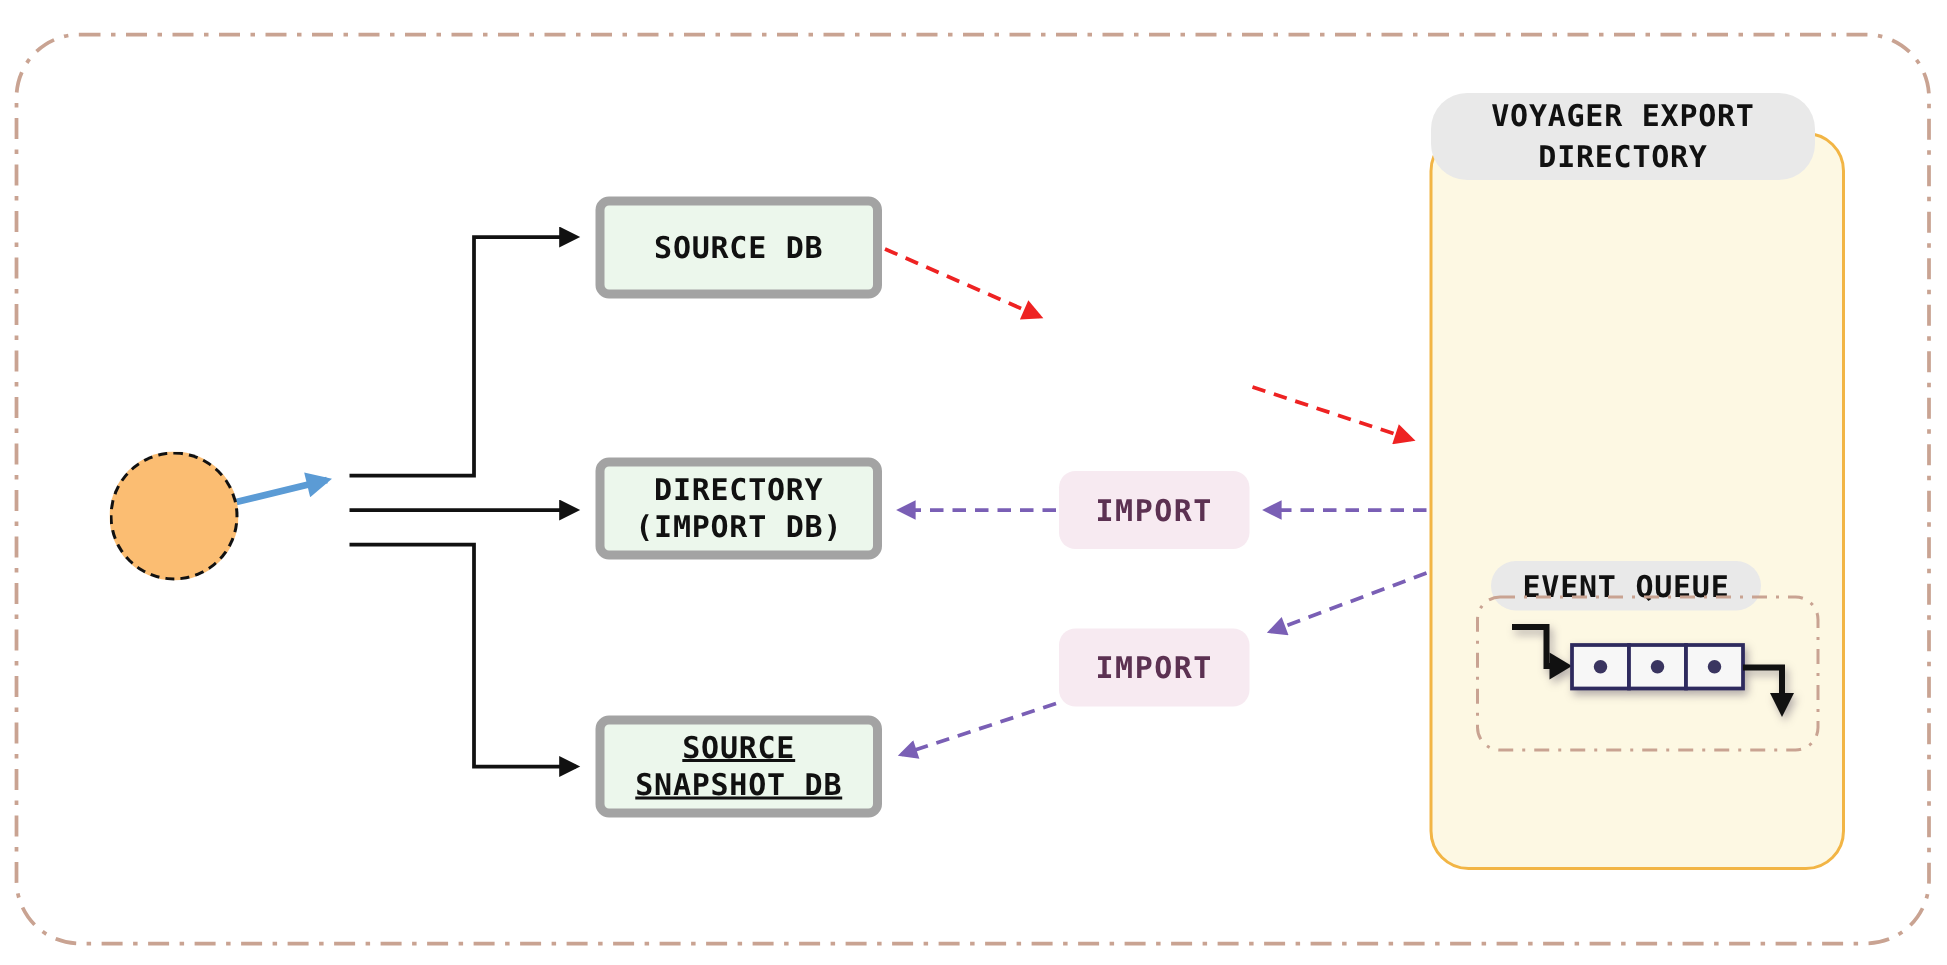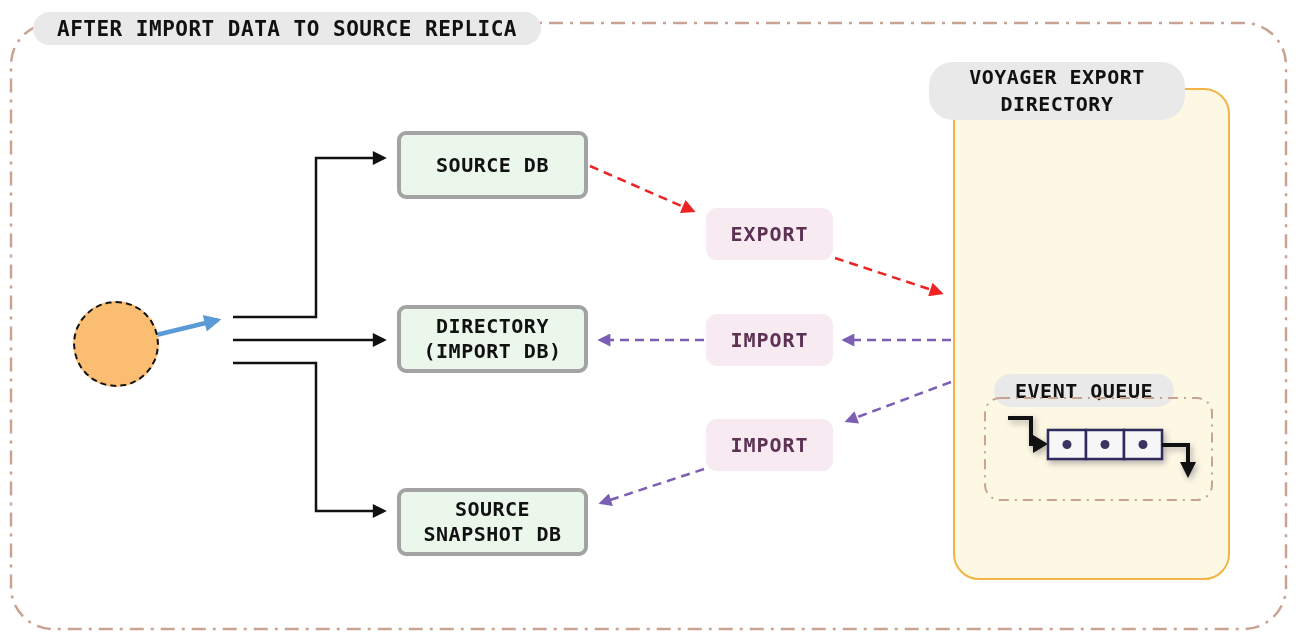--- a/index.html
+++ b/index.html
@@ -9,37 +9,37 @@
   }
   svg{display:block;}
   
   .pill{
     position:absolute;background:#e9e9e9;border-radius:18px;color:#111;
     font-weight:bold;display:flex;align-items:center;justify-content:center;
     text-align:center;letter-spacing:.5px;
   }
   .title-pill{left:33px;top:12px;height:33px;padding:0 24px;font-size:21px;border-radius:17px;}
   .userapp-pill{left:30px;top:257px;height:33px;padding:0 36px;font-size:20px;}
-  .voyager-pill{left:929px;top:62px;width:244px;height:58px;font-size:20px;line-height:27px;border-radius:24px;padding:0 6px;}
+  .voyager-pill{left:954px;top:62px;width:244px;height:58px;font-size:20px;line-height:27px;border-radius:24px;padding:0 6px;}
   .eq-pill{left:994px;top:374px;width:180px;height:33px;font-size:20px;border-radius:17px;}
   
   .user-circle{
     position:absolute;left:73px;top:301px;width:86px;height:86px;border-radius:50%;
     background:#fbbd72;border:2.5px dashed #111;box-sizing:border-box;
   }
   
   .node{
     position:absolute;left:397px;width:191px;height:68px;box-sizing:border-box;
-    background:#ecf7ec;border:4px solid #a3a3a3;border-radius:9px;
+    background:#ecf7ec;border:6px solid #a3a3a3;border-radius:9px;
     display:flex;flex-direction:column;align-items:center;justify-content:center;
     font-size:20px;font-weight:bold;color:#111;line-height:25px;letter-spacing:.5px;
   }
   .node-source{top:131px;}
   .node-target{top:305px;}
-  .node-replica{top:488px;}
+  .node-replica{top:477px;text-decoration:underline;}
   .box-line{display:block;}
   
   .edge-label{
     position:absolute;left:706px;width:127px;height:52px;background:#f7eaf1;border-radius:11px;
     display:flex;align-items:center;justify-content:center;
     font-size:20px;font-weight:bold;color:#5c3152;letter-spacing:1px;
   }
   .edge-export{top:208px;}
   .edge-import1{top:314px;}
   .edge-import2{top:419px;}
@@ -95,37 +95,35 @@
     <path d="M 590 166 L 693 211" fill="none" stroke="#ee2222" stroke-width="2.5" stroke-dasharray="9 6" marker-end="url(#ah-red)"></path>
     <path d="M 835 258 L 941 293" fill="none" stroke="#ee2222" stroke-width="2.5" stroke-dasharray="9 6" marker-end="url(#ah-red)"></path>
 
     <path d="M 951 340 L 844 340" fill="none" stroke="#7a5fb5" stroke-width="2.5" stroke-dasharray="9 6" marker-end="url(#ah-purple)"></path>
     <path d="M 704 340 L 600 340" fill="none" stroke="#7a5fb5" stroke-width="2.5" stroke-dasharray="9 6" marker-end="url(#ah-purple)"></path>
 
     <path d="M 951 382 L 847 421" fill="none" stroke="#7a5fb5" stroke-width="2.5" stroke-dasharray="9 6" marker-end="url(#ah-purple)"></path>
     <path d="M 704 469 L 601 503" fill="none" stroke="#7a5fb5" stroke-width="2.5" stroke-dasharray="9 6" marker-end="url(#ah-purple)"></path>
   </svg>
 
-  <div class="pill title-pill">AFTER IMPORT DATA TO SOURCE REPLICA</div>
 
   <div class="user-circle"></div>
 
   <div class="node node-source">
     <span class="box-line">SOURCE DB</span>
   </div>
   <div class="node node-target">
     <span class="box-line">DIRECTORY</span>
     <span class="box-line">(IMPORT DB)</span>
   </div>
   <div class="node node-replica">
     <span class="box-line">SOURCE</span>
     <span class="box-line">SNAPSHOT DB</span>
   </div>
 
-  <div class="edge-label edge-export">EXPORT</div>
   <div class="edge-label edge-import1">IMPORT</div>
   <div class="edge-label edge-import2">IMPORT</div>
 
   <div class="voyager-box"></div>
   <div class="pill voyager-pill">VOYAGER EXPORT DIRECTORY</div>
 
 
   <div class="pill eq-pill">EVENT QUEUE</div>
   <svg class="eq-dash" width="231" height="106" viewBox="0 0 231 106">
     <rect x="2" y="2" width="227" height="102" rx="15" ry="15" fill="none" stroke="#c9a392" stroke-width="2" stroke-dasharray="10 6 2 6"></rect>

